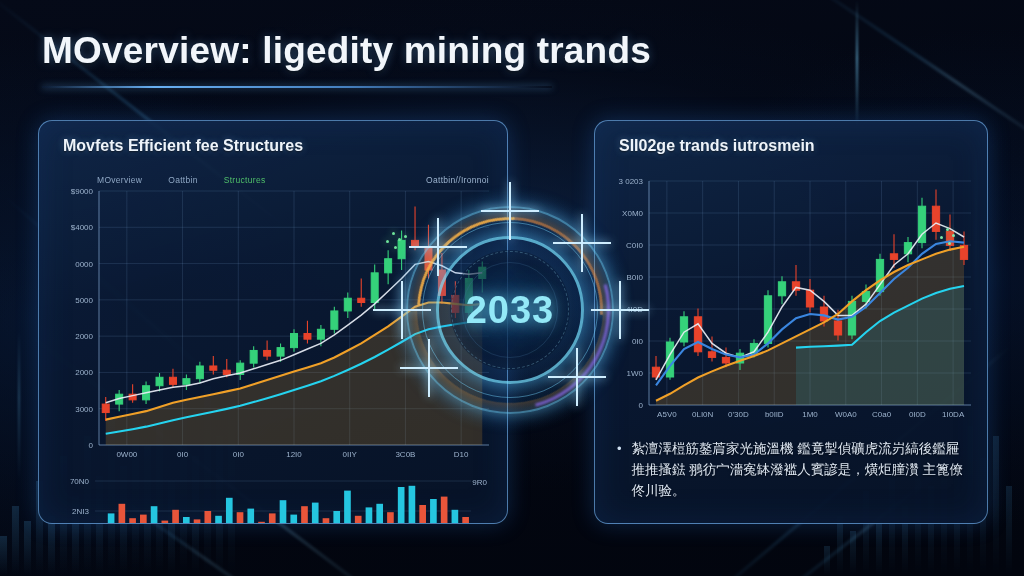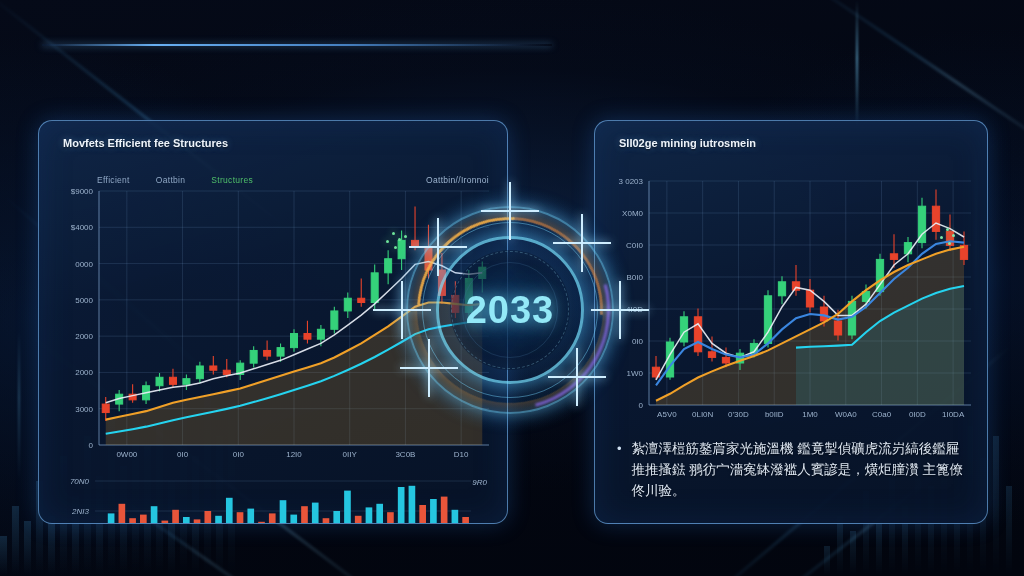--- a/index.html
+++ b/index.html
@@ -78,29 +78,29 @@
     border: 1.4px solid rgba(120,185,250,.62);
     border-radius: 14px;
     background: linear-gradient(165deg, rgba(17,40,74,.92) 0%, rgba(10,26,52,.95) 38%, rgba(7,19,40,.96) 100%);
     box-shadow: 0 0 22px rgba(40,110,200,.30), inset 0 0 32px rgba(20,60,120,.28);
     overflow: hidden;
   }
   #panel-left  { left: 38px;  top: 120px; width: 470px; height: 404px; }
   #panel-right { left: 594px; top: 120px; width: 394px; height: 404px; }
 
   .panel-title {
-    color: #eef4fb; font-size: 11px; font-weight: bold;
+    color: #eef4fb; font-size: 16px; font-weight: bold;
     padding: 16px 0 0 24px; white-space: nowrap;
     text-shadow: 0 0 7px rgba(130,195,255,.4), 0 1px 2px rgba(0,0,0,.8);
   }
 
   
   .chart-box { position: absolute; }
   #left-price  { left: 12px; top: 48px;  width: 446px; height: 300px; }
-  #left-volume { left: 12px; top: 350px; width: 446px; height: 88px; font-style: italic; }
+  #left-volume { left: 12px; top: 350px; width: 446px; height: 88px; }
   #right-price { left: 10px; top: 46px;  width: 374px; height: 262px; }
 
   .legend {
     position: absolute; top: 6px; left: 46px; right: 8px;
     display: flex; gap: 26px; align-items: center;
     font-size: 8.5px; letter-spacing: .3px;
   }
   .legend .li { color: #8fa7c4; white-space: nowrap; filter: blur(.35px); }
   .legend .li.green { color: #4fbf6a; }
   .legend .spacer { flex: 1; }
@@ -265,29 +265,30 @@
       <i style="left: 117px; height: 135px;"></i>
       <i style="left: 130px; height: 105px;"></i>
       <i style="left: 143px; height: 150px;"></i>
       <i style="left: 156px; height: 118px;"></i>
       <i style="left: 169px; height: 140px;"></i>
       <i style="left: 182px; height: 90px;"></i>
     </div>
 </div>
 
 <div id="title-wrap">
+  <div id="slide-title">MOverview: ligedity mining trands</div>
   <div id="title-rule"></div>
 </div>
 
 <div class="panel" id="panel-left">
   <div class="panel-title">Movfets Efficient fee Structures</div>
 
   <div class="chart-box" id="left-price">
     <div class="legend">
-      <span class="li">Efficient</span>
+      <span class="li">MOverview</span>
       <span class="li">Oattbin</span>
       <span class="li green">Structures</span>
       <span class="spacer"></span>
       <span class="li right">Oattbin//Ironnoi</span>
     </div>
     <svg id="svg-left-price" width="446" height="300" viewBox="0 0 446 300">
         <line x1="48" y1="22" x2="438" y2="22" class="gridline"></line>
         <text x="42" y="25" class="tick y">$9000</text>
         <line x1="48" y1="58.285714285714306" x2="438" y2="58.285714285714306" class="gridline"></line>
         <text x="42" y="61.285714285714306" class="tick y">$4000</text>
@@ -433,21 +434,21 @@
         <text x="285.7142857142857" y="83" class="tick x">X0I0200</text>
         <text x="339.42857142857144" y="83" class="tick x">30I500</text>
         <text x="393.14285714285717" y="83" class="tick x">00000I</text>
         <text x="436" y="14" class="tick" text-anchor="end">9R0</text>
         <path d="M426 63 l10 6 l-10 6 z" fill="rgba(200,220,240,.75)"></path>
       </svg>
   </div>
 </div>
 
 <div class="panel" id="panel-right">
-  <div class="panel-title">SII02ge mining iutrosmein</div>
+  <div class="panel-title">SII02ge trands iutrosmein</div>
 
   <div class="chart-box" id="right-price">
     <svg id="svg-right-price" width="374" height="262" viewBox="0 0 374 262">
         <line x1="44" y1="14" x2="366" y2="14" class="gridline"></line>
         <text x="38" y="17" class="tick y">3 0203</text>
         <line x1="44" y1="46" x2="366" y2="46" class="gridline"></line>
         <text x="38" y="49" class="tick y">X0M0</text>
         <line x1="44" y1="78.00000000000003" x2="366" y2="78.00000000000003" class="gridline"></line>
         <text x="38" y="81.00000000000003" class="tick y">C0I0</text>
         <line x1="44" y1="110" x2="366" y2="110" class="gridline"></line>

